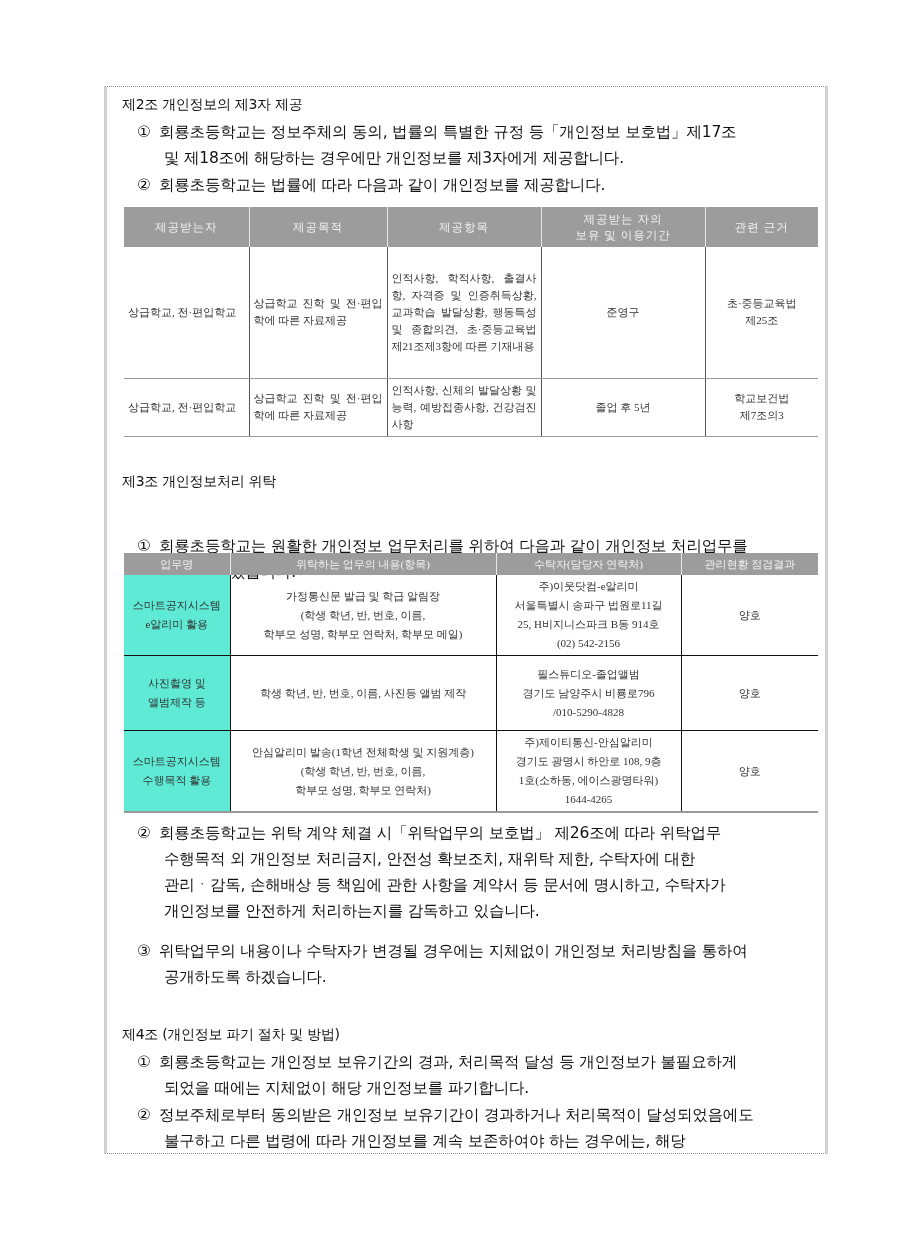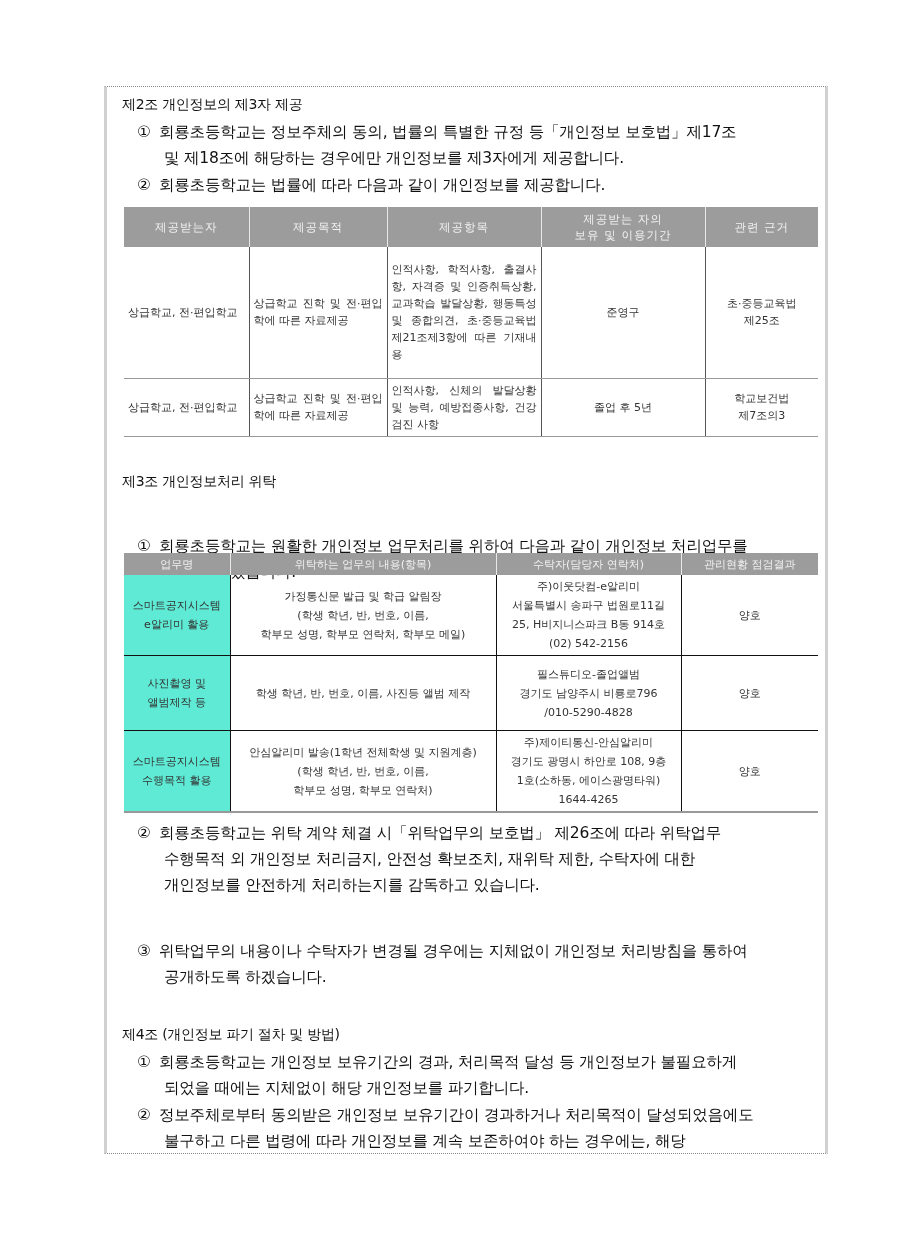--- a/index.html
+++ b/index.html
@@ -7,21 +7,21 @@
   .page {
     position:absolute; left:104px; top:86px; width:724px; height:1068px;
     border-top:1px dotted #888; border-bottom:1px dotted #888;
     border-left:3px solid #d0d0d0; border-right:3px solid #d0d0d0;
     box-sizing:border-box;
   }
   .heading { position:absolute; left:122px; font-size:14px; letter-spacing:-0.3px; }
   .para { position:absolute; left:137px; width:678px; font-size:15.5px; line-height:26px; text-align:justify; text-align-last:left; letter-spacing:-0.2px; }
   .para .num { display:inline-block; width:22px; }
   .para .indent { padding-left:27px; display:block; }
-  table { position:absolute; border-collapse:collapse; font-size:11px; color:#333; }
+  table { position:absolute; border-collapse:collapse; font-size:11px; color:#333;font-family:Liberation Serif, serif; }
   .t1 { left:124px; top:207px; width:694px; }
   .t1 th { background:#9c9c9c; color:#f2f2f2; font-weight:normal; height:40px; border-right:1px solid #e8e8e8; font-size:11.5px; line-height:16px; padding:0 4px; letter-spacing:1px; }
   .t1 th:last-child { border-right:none; }
   .t1 td { border-right:1px solid #555; border-bottom:1px solid #999; padding:2px 4px; line-height:17px; vertical-align:middle; }
   .t1 td:last-child { border-right:none; }
   .t1 td.justl { text-align:justify; }
   .t1 td.c { text-align:center; }
   .t2 { left:124px; top:553px; width:694px; }
   .t2 th { background:#9c9c9c; color:#f2f2f2; font-weight:normal; height:22px; border-right:1px solid #e8e8e8; font-size:11px; padding:0 4px; }
   .t2 th:last-child { border-right:none; }
@@ -114,20 +114,21 @@
     <td><span>안심알리미 발송(1학년 전체학생 및 지원계층)</span><br><span>(학생 학년, 반, 번호, 이름,</span><br><span>학부모 성명, 학부모 연락처)</span></td>
     <td><span>주)제이티통신-안심알리미</span><br><span>경기도 광명시 하안로 108, 9층</span><br><span>1호(소하동, 에이스광명타워)</span><br><span>1644-4265</span></td>
     <td>양호</td>
   </tr>
 </tbody>
   </table>
 
 <div class="para" style="top:820px;">
   <span class="num">②</span><span>회룡초등학교는 위탁 계약 체결 시「위탁업무의 보호법」 제26조에 따라 위탁업무</span>
   <span class="indent">수행목적 외 개인정보 처리금지, 안전성 확보조치, 재위탁 제한, 수탁자에 대한</span>
+  <span class="indent">관리ㆍ감독, 손해배상 등 책임에 관한 사항을 계약서 등 문서에 명시하고, 수탁자가</span>
   <span class="indent">개인정보를 안전하게 처리하는지를 감독하고 있습니다.</span>
 </div>
 <div class="para" style="top:938px;">
   <span class="num">③</span><span>위탁업무의 내용이나 수탁자가 변경될 경우에는 지체없이 개인정보 처리방침을 통하여</span>
   <span class="indent">공개하도록 하겠습니다.</span>
 </div>
 
 <div class="heading" style="top:1026px;">제4조 (개인정보 파기 절차 및 방법)</div>
 <div class="para" style="top:1049px;">
   <span class="num">①</span><span>회룡초등학교는 개인정보 보유기간의 경과, 처리목적 달성 등 개인정보가 불필요하게</span>

